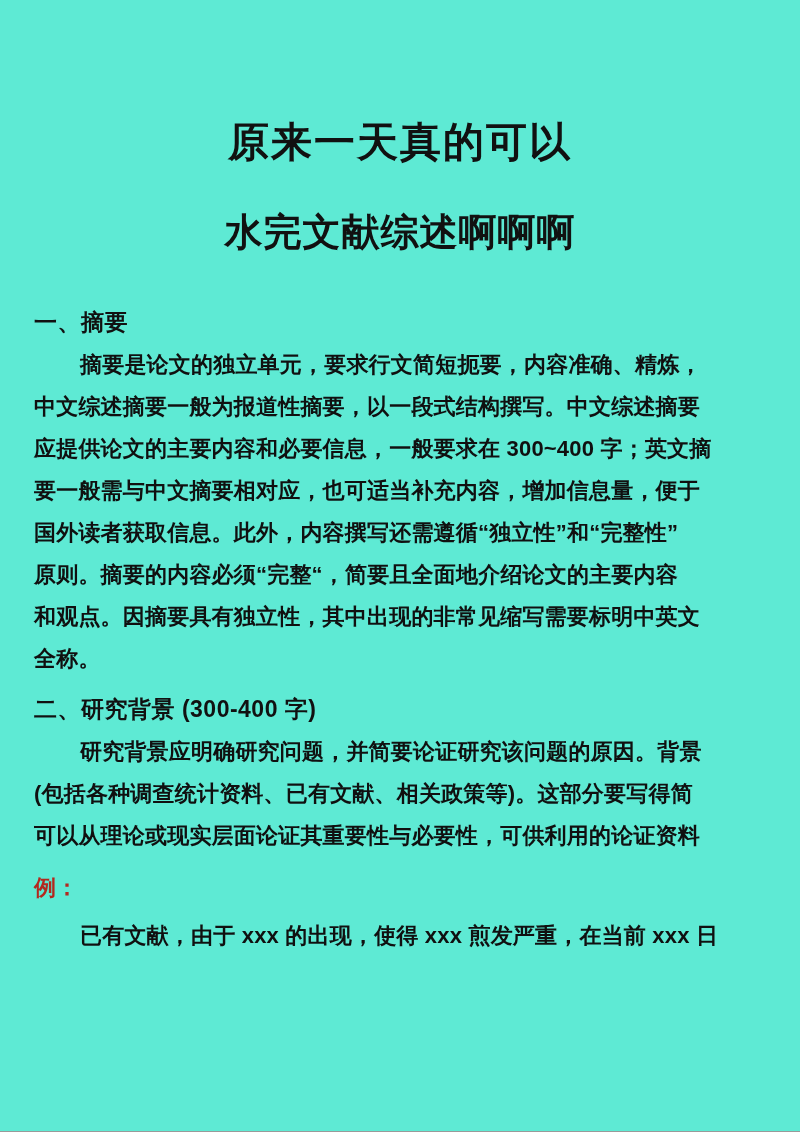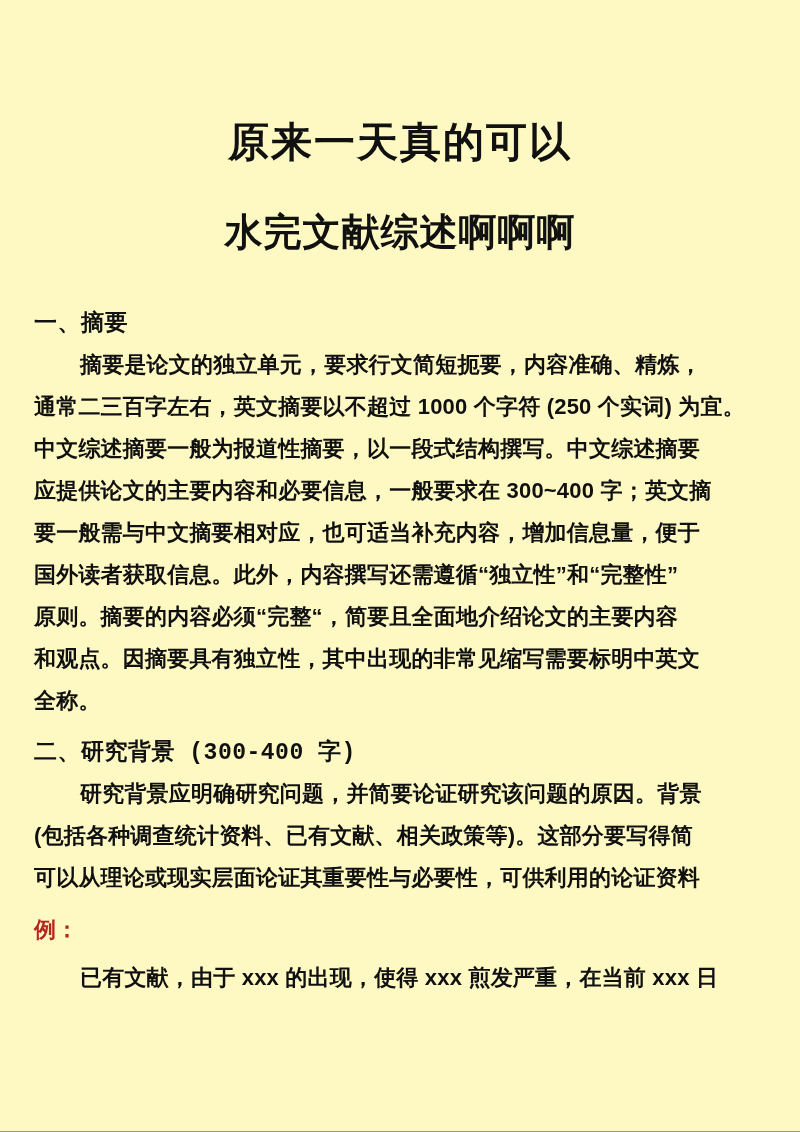--- a/index.html
+++ b/index.html
@@ -7,21 +7,21 @@
     margin: 0;
     padding: 0;
     background: #ffffff;
   }
 
   .page {
     position: relative;
     width: 800px;
     height: 1132px;
     margin: 0 auto;
-    background: #fef9c3;
+    background: #5eead4;
     overflow: hidden;
     box-sizing: border-box;
     border-bottom: 1px solid #9a9a9a;
   }
 
   
   .title-block {
     padding-top: 118px;
     text-align: center;
   }
@@ -45,21 +45,21 @@
 
   
   .content {
     margin-top: 52px;
     padding-left: 34px;
     padding-right: 108px;
   }
 
   
   .section-heading {
-    font-family: Liberation Mono, monospace;
+    font-family: Liberation Sans, sans-serif;
     font-size: 23px;
     font-weight: 700;
     color: #111111;
     letter-spacing: 0.5px;
     margin: 0 0 6px 0;
     white-space: nowrap;
   }
 
   .section-heading.second {
     margin-top: 14px;
@@ -109,21 +109,20 @@
     <div class="title-line second">水完文献综述啊啊啊</div>
   </div>
 
   <div class="content">
 
     <div class="section">
       <h2 class="section-heading">一、摘要</h2>
 
       <div class="para">
         <div class="line indent">摘要是论文的独立单元，要求行文简短扼要，内容准确、精炼，</div>
-        <div class="line">通常二三百字左右，英文摘要以不超过 1000 个字符 (250 个实词) 为宜。</div>
         <div class="line">中文综述摘要一般为报道性摘要，以一段式结构撰写。中文综述摘要</div>
         <div class="line">应提供论文的主要内容和必要信息，一般要求在 300~400 字；英文摘</div>
         <div class="line">要一般需与中文摘要相对应，也可适当补充内容，增加信息量，便于</div>
         <div class="line">国外读者获取信息。此外，内容撰写还需遵循“独立性”和“完整性”</div>
         <div class="line">原则。摘要的内容必须“完整“，简要且全面地介绍论文的主要内容</div>
         <div class="line">和观点。因摘要具有独立性，其中出现的非常见缩写需要标明中英文</div>
         <div class="line">全称。</div>
       </div>
     </div>
 

